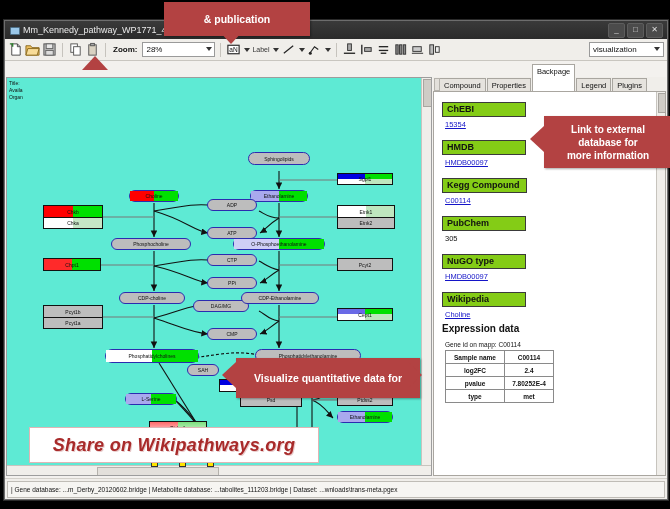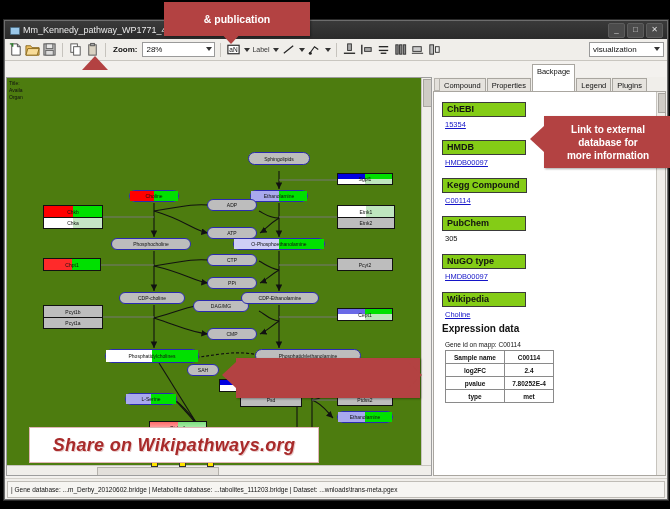--- a/index.html
+++ b/index.html
@@ -41,21 +41,21 @@
            color:#111;display:flex;align-items:center;padding-left:3px;position:relative;margin-left:auto;}
   .viz-sel .arr{position:absolute;right:3px;top:4px;border-left:3px solid transparent;
                 border-right:3px solid transparent;border-top:4px solid #333;}
 
   
   .ic{display:block;width:100%;height:100%;}
 
   
   .body{position:absolute;left:0;top:55px;right:0;bottom:22px;display:flex;}
   .canvaswrap{position:relative;width:424px;background:#fff;border:1px solid #9d9d9d;margin:1px;}
-  .canvas{position:absolute;inset:0;overflow:hidden;background:#4d7c0f;}
+  .canvas{position:absolute;inset:0;overflow:hidden;background:#5eead4;}
   .infolines{position:absolute;left:2px;top:2px;font-size:5px;color:#111;line-height:7px;}
 
   
   .rpanel{flex:1;display:flex;flex-direction:column;margin:1px 1px 1px 0;}
   .tabrow{display:flex;align-items:flex-end;height:14px;background:#f0eeea;padding-left:6px;position:relative;}
   .tabrow:before{content:"";position:absolute;left:1px;top:1px;width:4px;height:11px;
      background:#e3e0db;border:1px solid #b5b2ac;}
   .tab{font-size:7.5px;color:#111;padding:2px 4px 1px 4px;border:1px solid #a9a6a0;
        border-bottom:none;background:#e6e3de;margin-right:1px;}
   .tab.active{background:#fff;font-weight:normal;padding-bottom:16px;position:relative;top:1px;}
@@ -609,17 +609,18 @@
   <div class="tri tri-up" style="left:82px;top:56px;"></div>
 
   <div class="callout" style="left:544px;top:116px;width:116px;height:46px;flex-direction:column;font-size:10px;line-height:13px;">
     <div>Link  to external</div>
     <div>database  for</div>
     <div>more information</div>
   </div>
   <div class="tri tri-left" style="left:530px;top:126px;"></div>
 
   <div class="callout" style="left:236px;top:358px;width:172px;height:34px;flex-direction:column;">
+    <div>Visualize quantitative data  for</div>
   </div>
   <div class="tri tri-left" style="left:222px;top:362px;"></div>
   <div class="tri tri-right" style="left:408px;top:362px;"></div>
 
 </div>
 
 </body></html>

